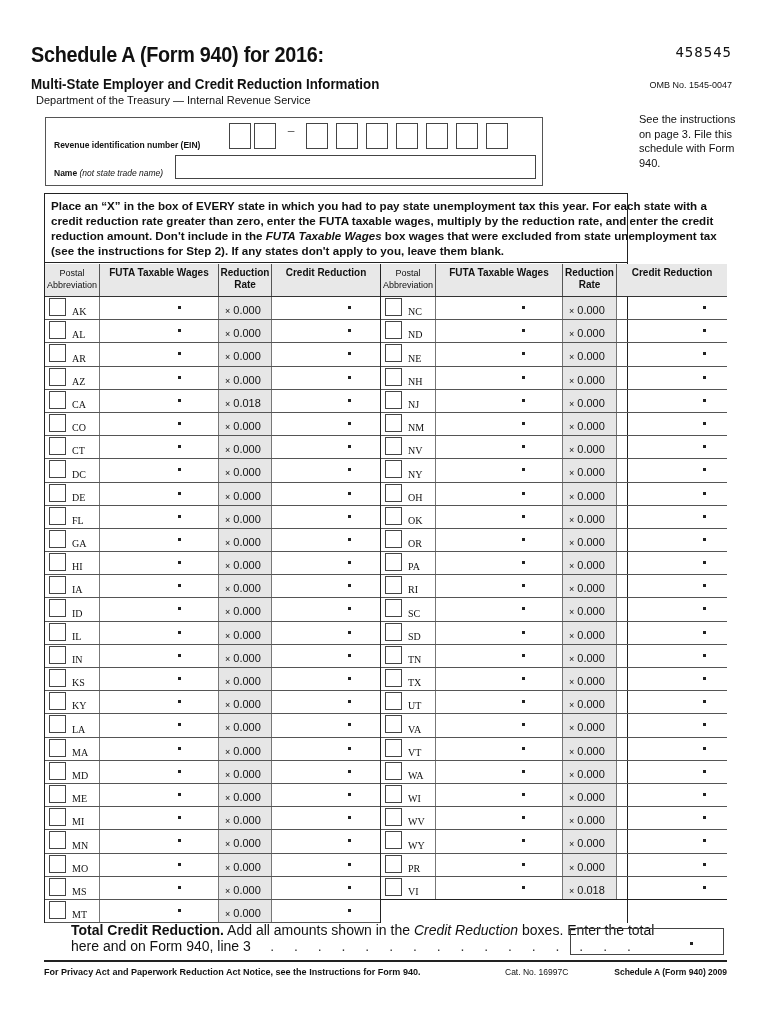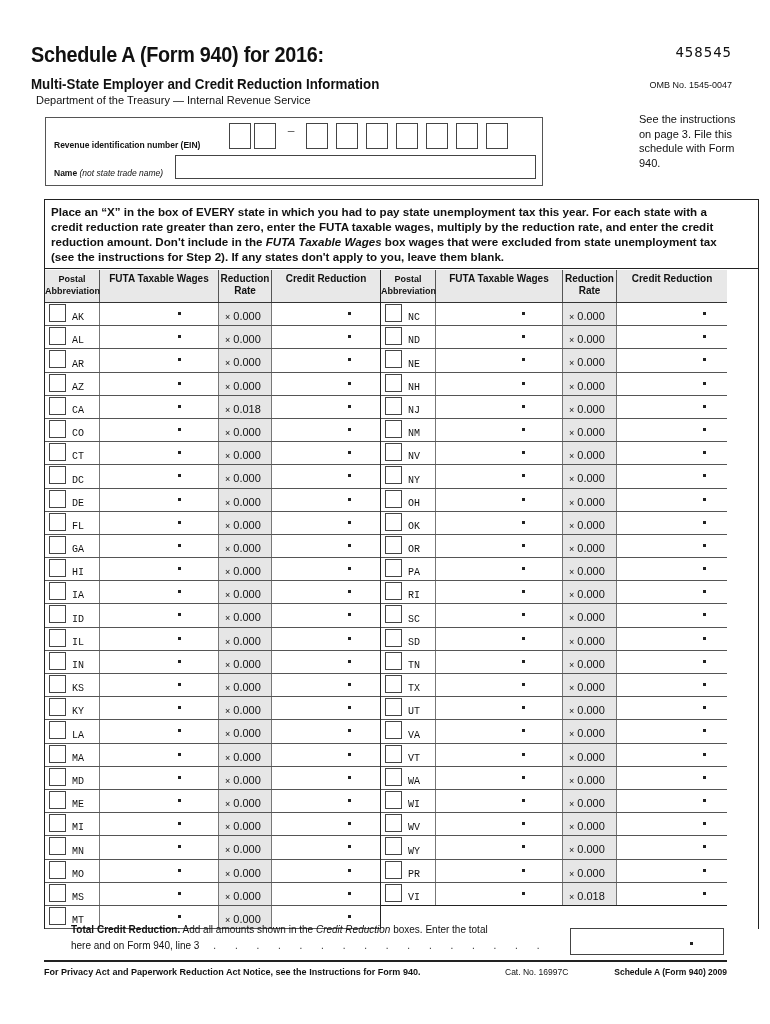--- a/index.html
+++ b/index.html
@@ -17,53 +17,53 @@
   .ein-cells { position: absolute; left: 183px; top: 5px; display: flex; align-items: center; }
   .ein-cell { width: 22px; height: 26px; border: 1px solid #444; margin-right: 3px; background: #fff; }
   .ein-dash { width: 24px; text-align: center; font-size: 12px; margin-right: 3px; margin-top: -10px; color: #555; }
   .gap { margin-right: 8px; }
   .name-label { position: absolute; left: 8px; top: 50px; font-size: 8.5px; font-weight: bold; }
   .name-label i { font-weight: normal; }
   .name-input { position: absolute; left: 129px; top: 37px; width: 361px; height: 24px; border: 1px solid #444; }
 
   .see-instr { position: absolute; left: 639px; top: 112px; font-size: 11px; line-height: 14.5px; width: 100px; }
 
-  .main-box { position: absolute; left: 44px; top: 199px; width: 715px; height: 730px; border: 1.5px solid #222; border-bottom: none; }
+  .main-box { position: absolute; left: 44px; top: 193px; width: 584px; height: 730px; border: 1.5px solid #222; border-bottom: none; }
   .instr { position: absolute; left: 6px; top: 4px; width: 672px; font-size: 11.6px; font-weight: bold; line-height: 15px; }
   .instr-sep { position: absolute; left: 0; top: 68px; width: 100%; border-top: 1.5px solid #222; }
 
   .half { position: absolute; top: 70px; }
   .half.left { left: 0; width: 336px; }
   .half.right { left: 336px; width: 346px; }
   .hdr { display: flex; height: 33px; border-bottom: 1px solid #333; background: #e8e8e8; }
   .hdr div { font-size: 10px; text-align: center; line-height: 12px; padding-top: 3px; border-right: 1px solid #555; }
   .hdr div.bold { font-weight: bold; }
-  .hdr .c-postal { font-size: 9px; font-weight: bold; }
+  .hdr .c-postal { font-size: 9px; font-weight: normal; }
 
   .row { display: flex; height: 23.2px; border-bottom: 1px solid #555; position: relative; }
   .row > div { border-right: 1px solid #777; height: 100%; position: relative; }
   .chk { position: absolute; left: 4px; top: 1px; width: 17px; height: 18px; border: 1px solid #444; background: #fff; }
-  .abbr { position: absolute; left: 27px; bottom: 2px; font-family: Liberation Mono, monospace; font-size: 10px; }
+  .abbr { position: absolute; left: 27px; bottom: 2px; font-family: Liberation Serif, serif; font-size: 10px; }
   .dot { position: absolute; top: 9px; width: 3px; height: 3px; background: #222; }
   .rate { background: #e6e6e6; font-size: 11px; padding-left: 6px; padding-top: 7px; }
   .rate .x { font-size: 9px; margin-right: 3px; }
 
   .left .c-postal { width: 55px; }
   .left .c-futa { width: 119px; }
   .left .c-rate { width: 53px; }
   .left .c-credit { width: 108px; border-right: none !important; }
   .right .c-postal { width: 55px; }
   .right .c-futa { width: 127px; }
   .right .c-rate { width: 54px; }
   .right .c-credit { width: 110px; border-right: none !important; }
 
   .half.left { border-right: 1.5px solid #222; }
   .right .row:last-child { border-bottom: 1.5px solid #222; }
 
-  .total { position: absolute; left: 71px; top: 922px; font-size: 10px; line-height: 16px; }
+  .total { position: absolute; left: 71px; top: 922px; font-size: 14px; line-height: 16px; }
   .total b { font-weight: bold; }
   .leader { letter-spacing: 8px; color: #333; }
   .total-box { position: absolute; left: 570px; top: 928px; width: 154px; height: 27px; border: 1px solid #444; }
   .total-box .dot { top: 13px; left: 119px; }
 
   .foot-line { position: absolute; left: 44px; top: 960px; width: 683px; border-top: 2px solid #222; }
   .foot-left { position: absolute; left: 44px; top: 966px; font-size: 9.5px; font-weight: bold; transform: scaleX(0.95); transform-origin: left; }
   .foot-cat { position: absolute; left: 505px; top: 967px; font-size: 8.5px; }
   .foot-right { position: absolute; right: 43px; top: 967px; font-size: 8.5px; font-weight: bold; }
 </style>

